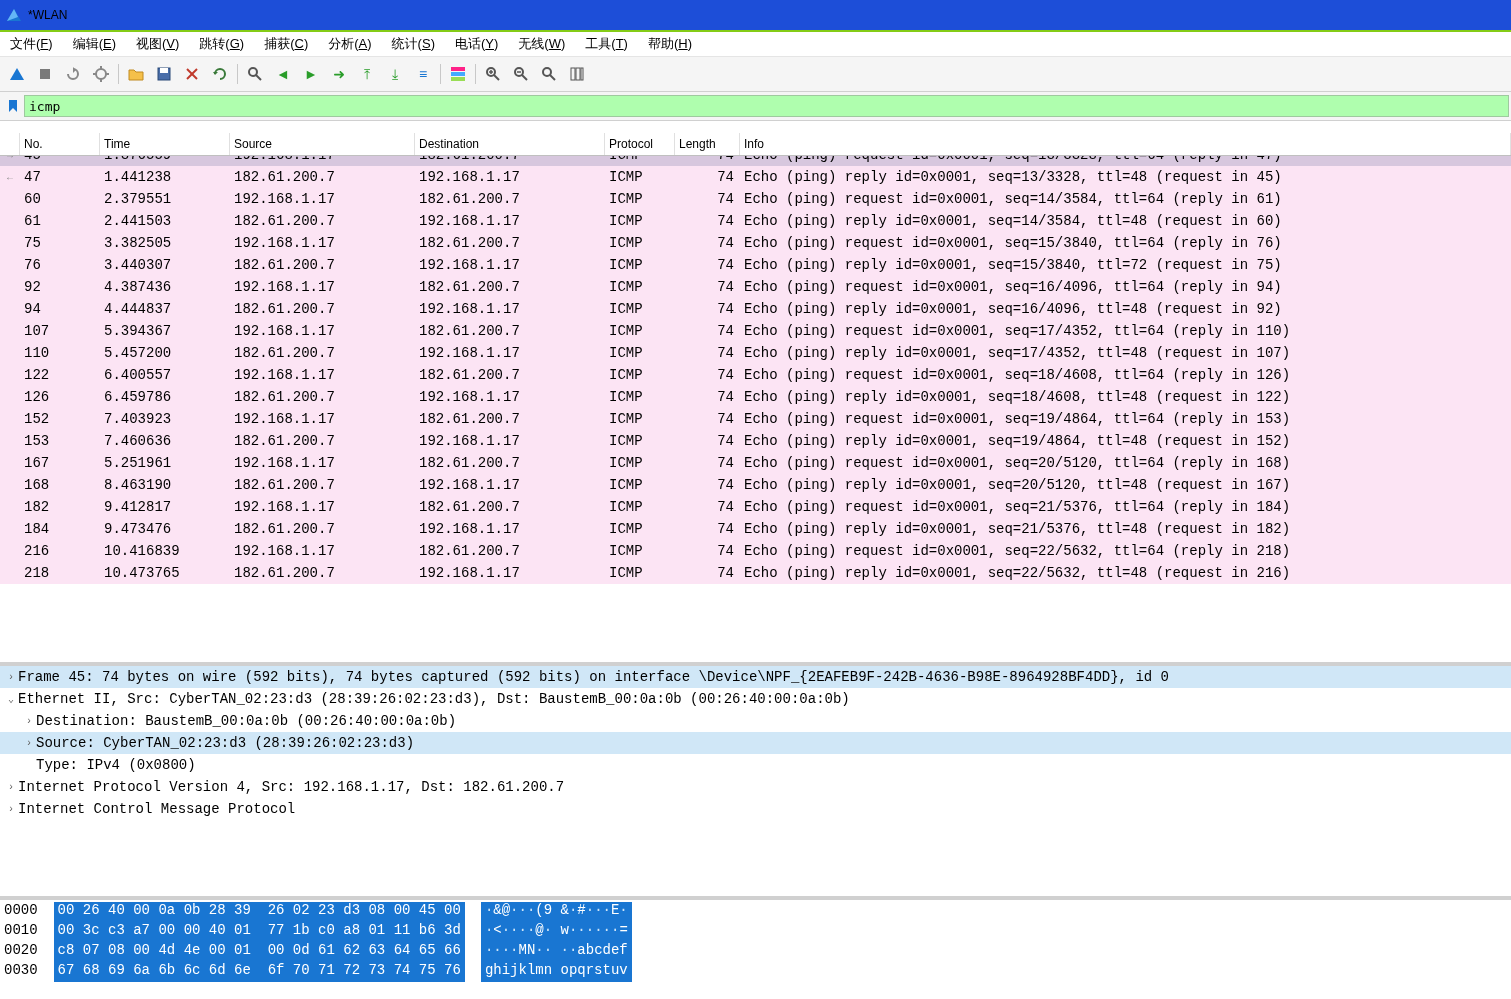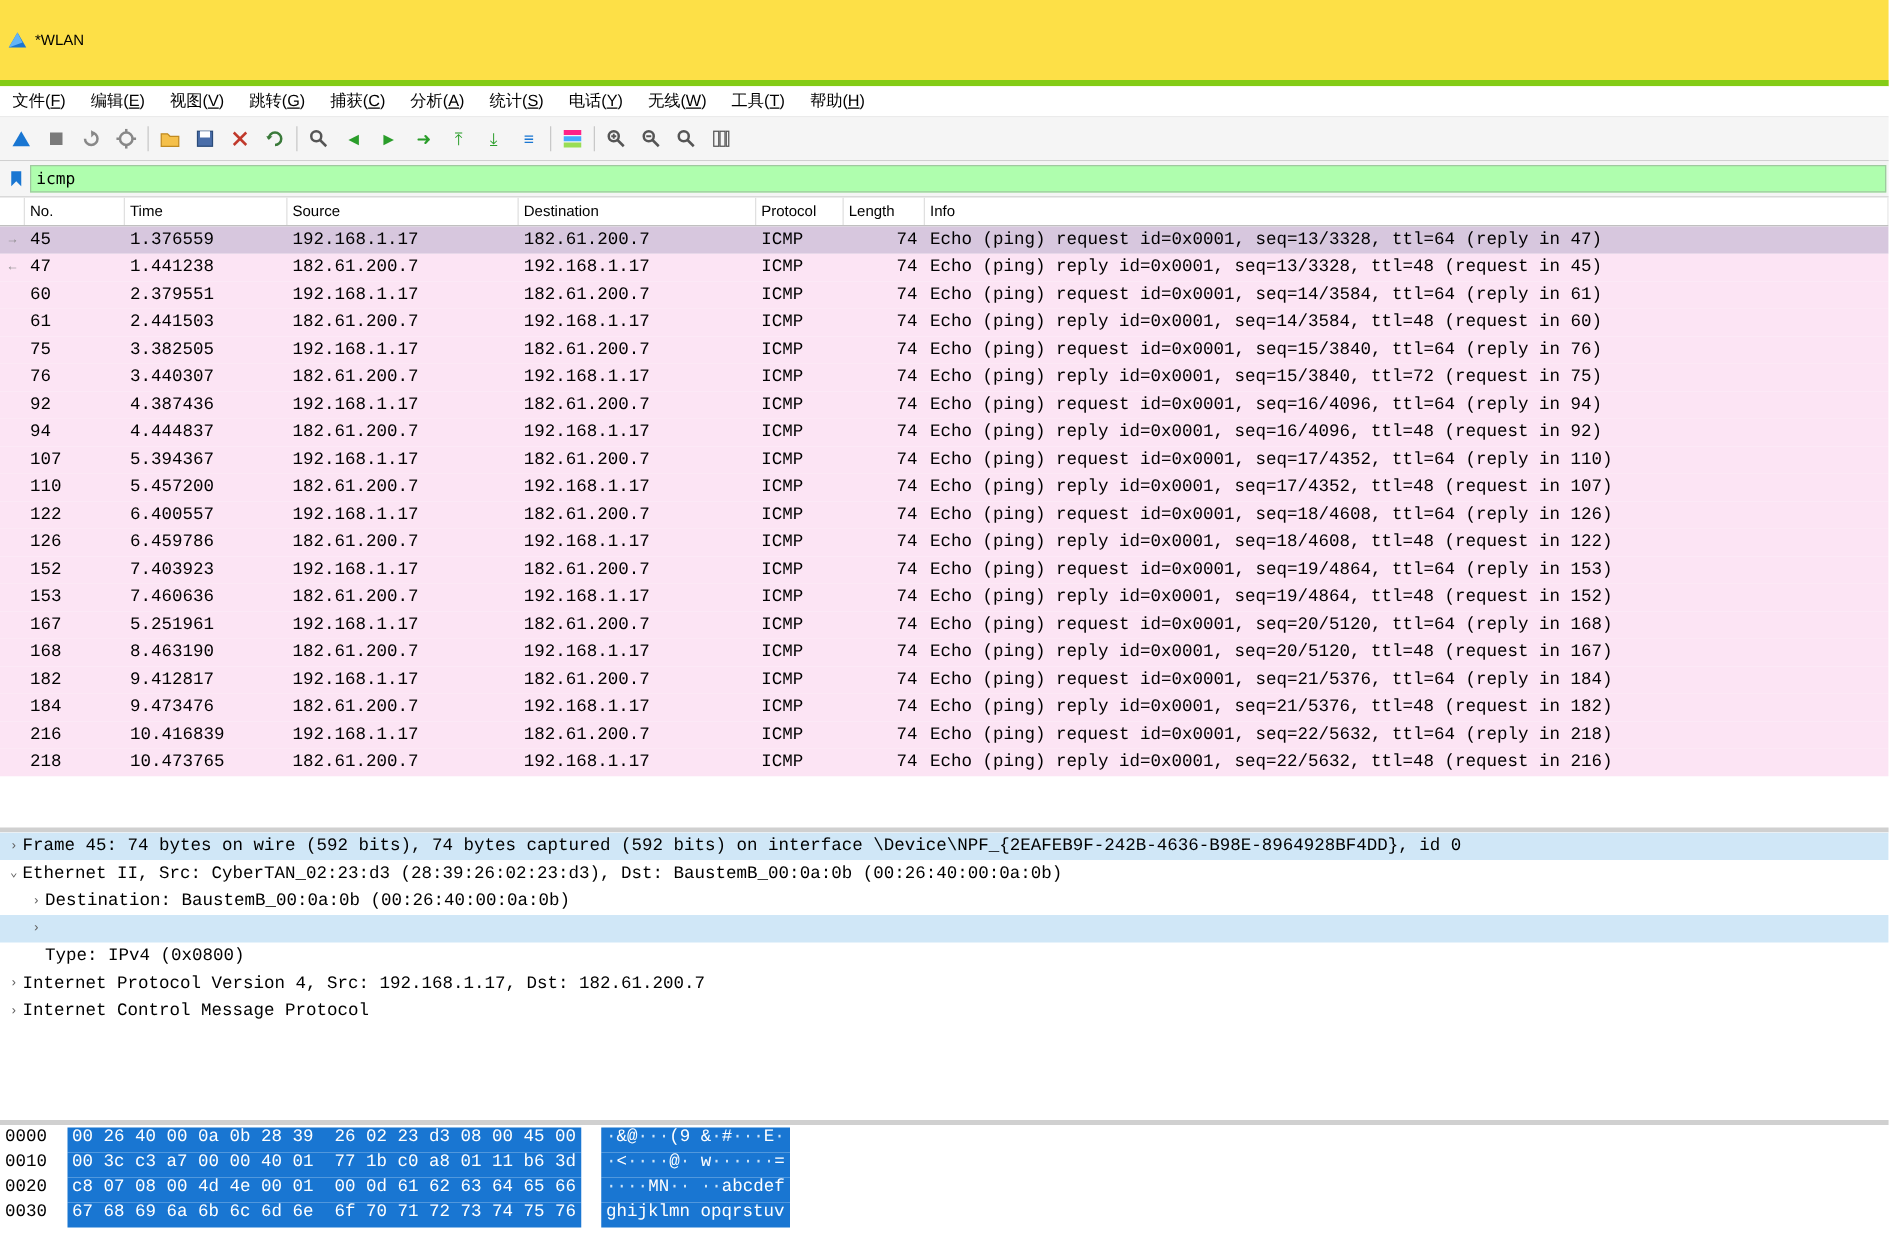--- a/index.html
+++ b/index.html
@@ -17,23 +17,23 @@
     flex-direction: column;
     height: 999px;
     width: 1511px;
     box-sizing: border-box;
   }
   
   .titlebar {
     display: flex;
     align-items: center;
     height: 30px;
-    padding: 17px 6px;
-    background: #fde047;
-    border-bottom: 5px solid #84cc16;
+    padding: 0 6px;
+    background: #1d4ed8;
+    border-bottom: 2px solid #84cc16;
   }
   .titlebar .app-icon {
     width: 16px; height: 16px;
     margin-right: 6px;
   }
   .titlebar .app-icon svg { width: 16px; height: 16px; display:block; }
   .titlebar .title-text { font-size: 12px; }
 
   
   .menubar {
@@ -122,21 +122,21 @@
     align-items: center;
     height: 22px;
     white-space: nowrap;
   }
   .packet-header {
     background: #ffffff;
     border-bottom: 1px solid #c0c0c0;
     font-family: "Segoe UI", sans-serif;
     font-size: 12px;
     position: sticky;
-    top: 0;
+    top: 12px;
   }
   .packet-header .col {
     border-right: 1px solid #e0e0e0;
     padding: 0 4px;
     height: 100%;
     display: flex;
     align-items: center;
   }
   .packet-row .col {
     padding: 0 4px;
@@ -570,20 +570,21 @@
         <span>Ethernet II, Src: CyberTAN_02:23:d3 (28:39:26:02:23:d3), Dst: BaustemB_00:0a:0b (00:26:40:00:0a:0b)</span>
       </div>
       <div class="tree-row">
         <span class="indent1"></span>
         <span class="toggle">›</span>
         <span>Destination: BaustemB_00:0a:0b (00:26:40:00:0a:0b)</span>
       </div>
       <div class="tree-row selected">
         <span class="indent1"></span>
         <span class="toggle">›</span>
+        <span>Source: CyberTAN_02:23:d3 (28:39:26:02:23:d3)</span>
       </div>
       <div class="tree-row">
         <span class="indent1"></span>
         <span class="toggle"></span>
         <span>Type: IPv4 (0x0800)</span>
       </div>
       <div class="tree-row">
         <span class="indent0"></span>
         <span class="toggle">›</span>
         <span>Internet Protocol Version 4, Src: 192.168.1.17, Dst: 182.61.200.7</span>

